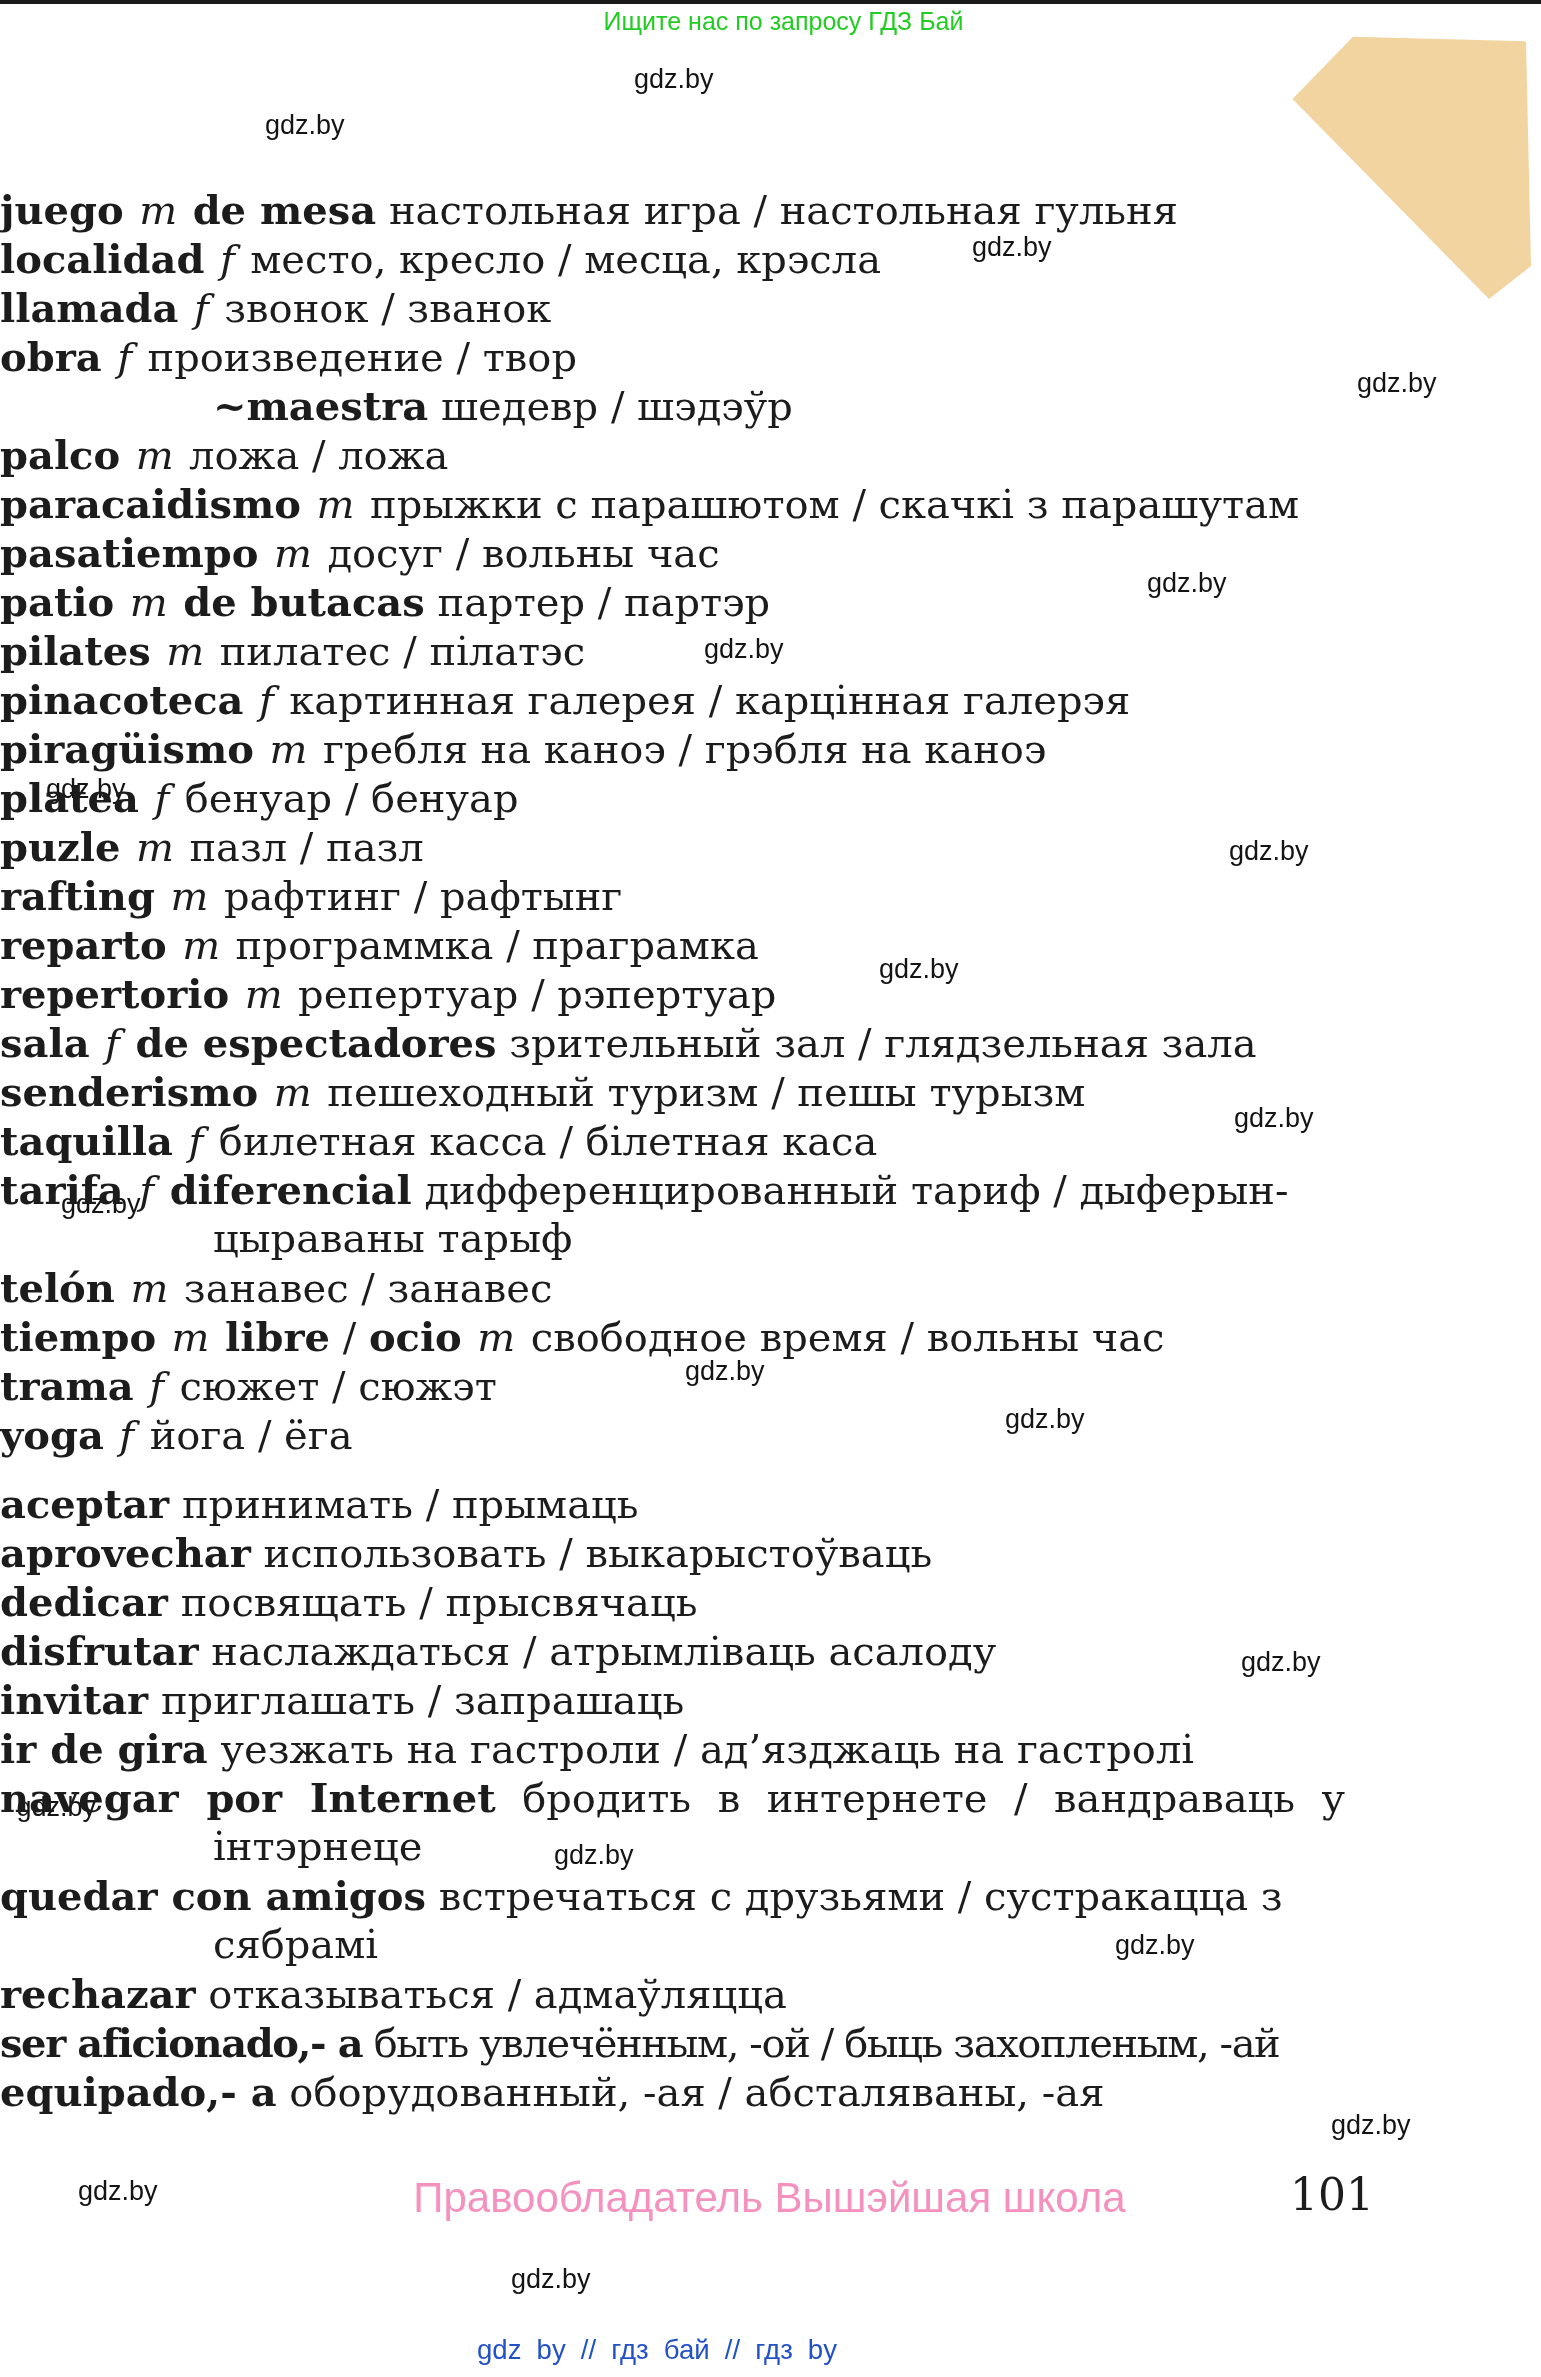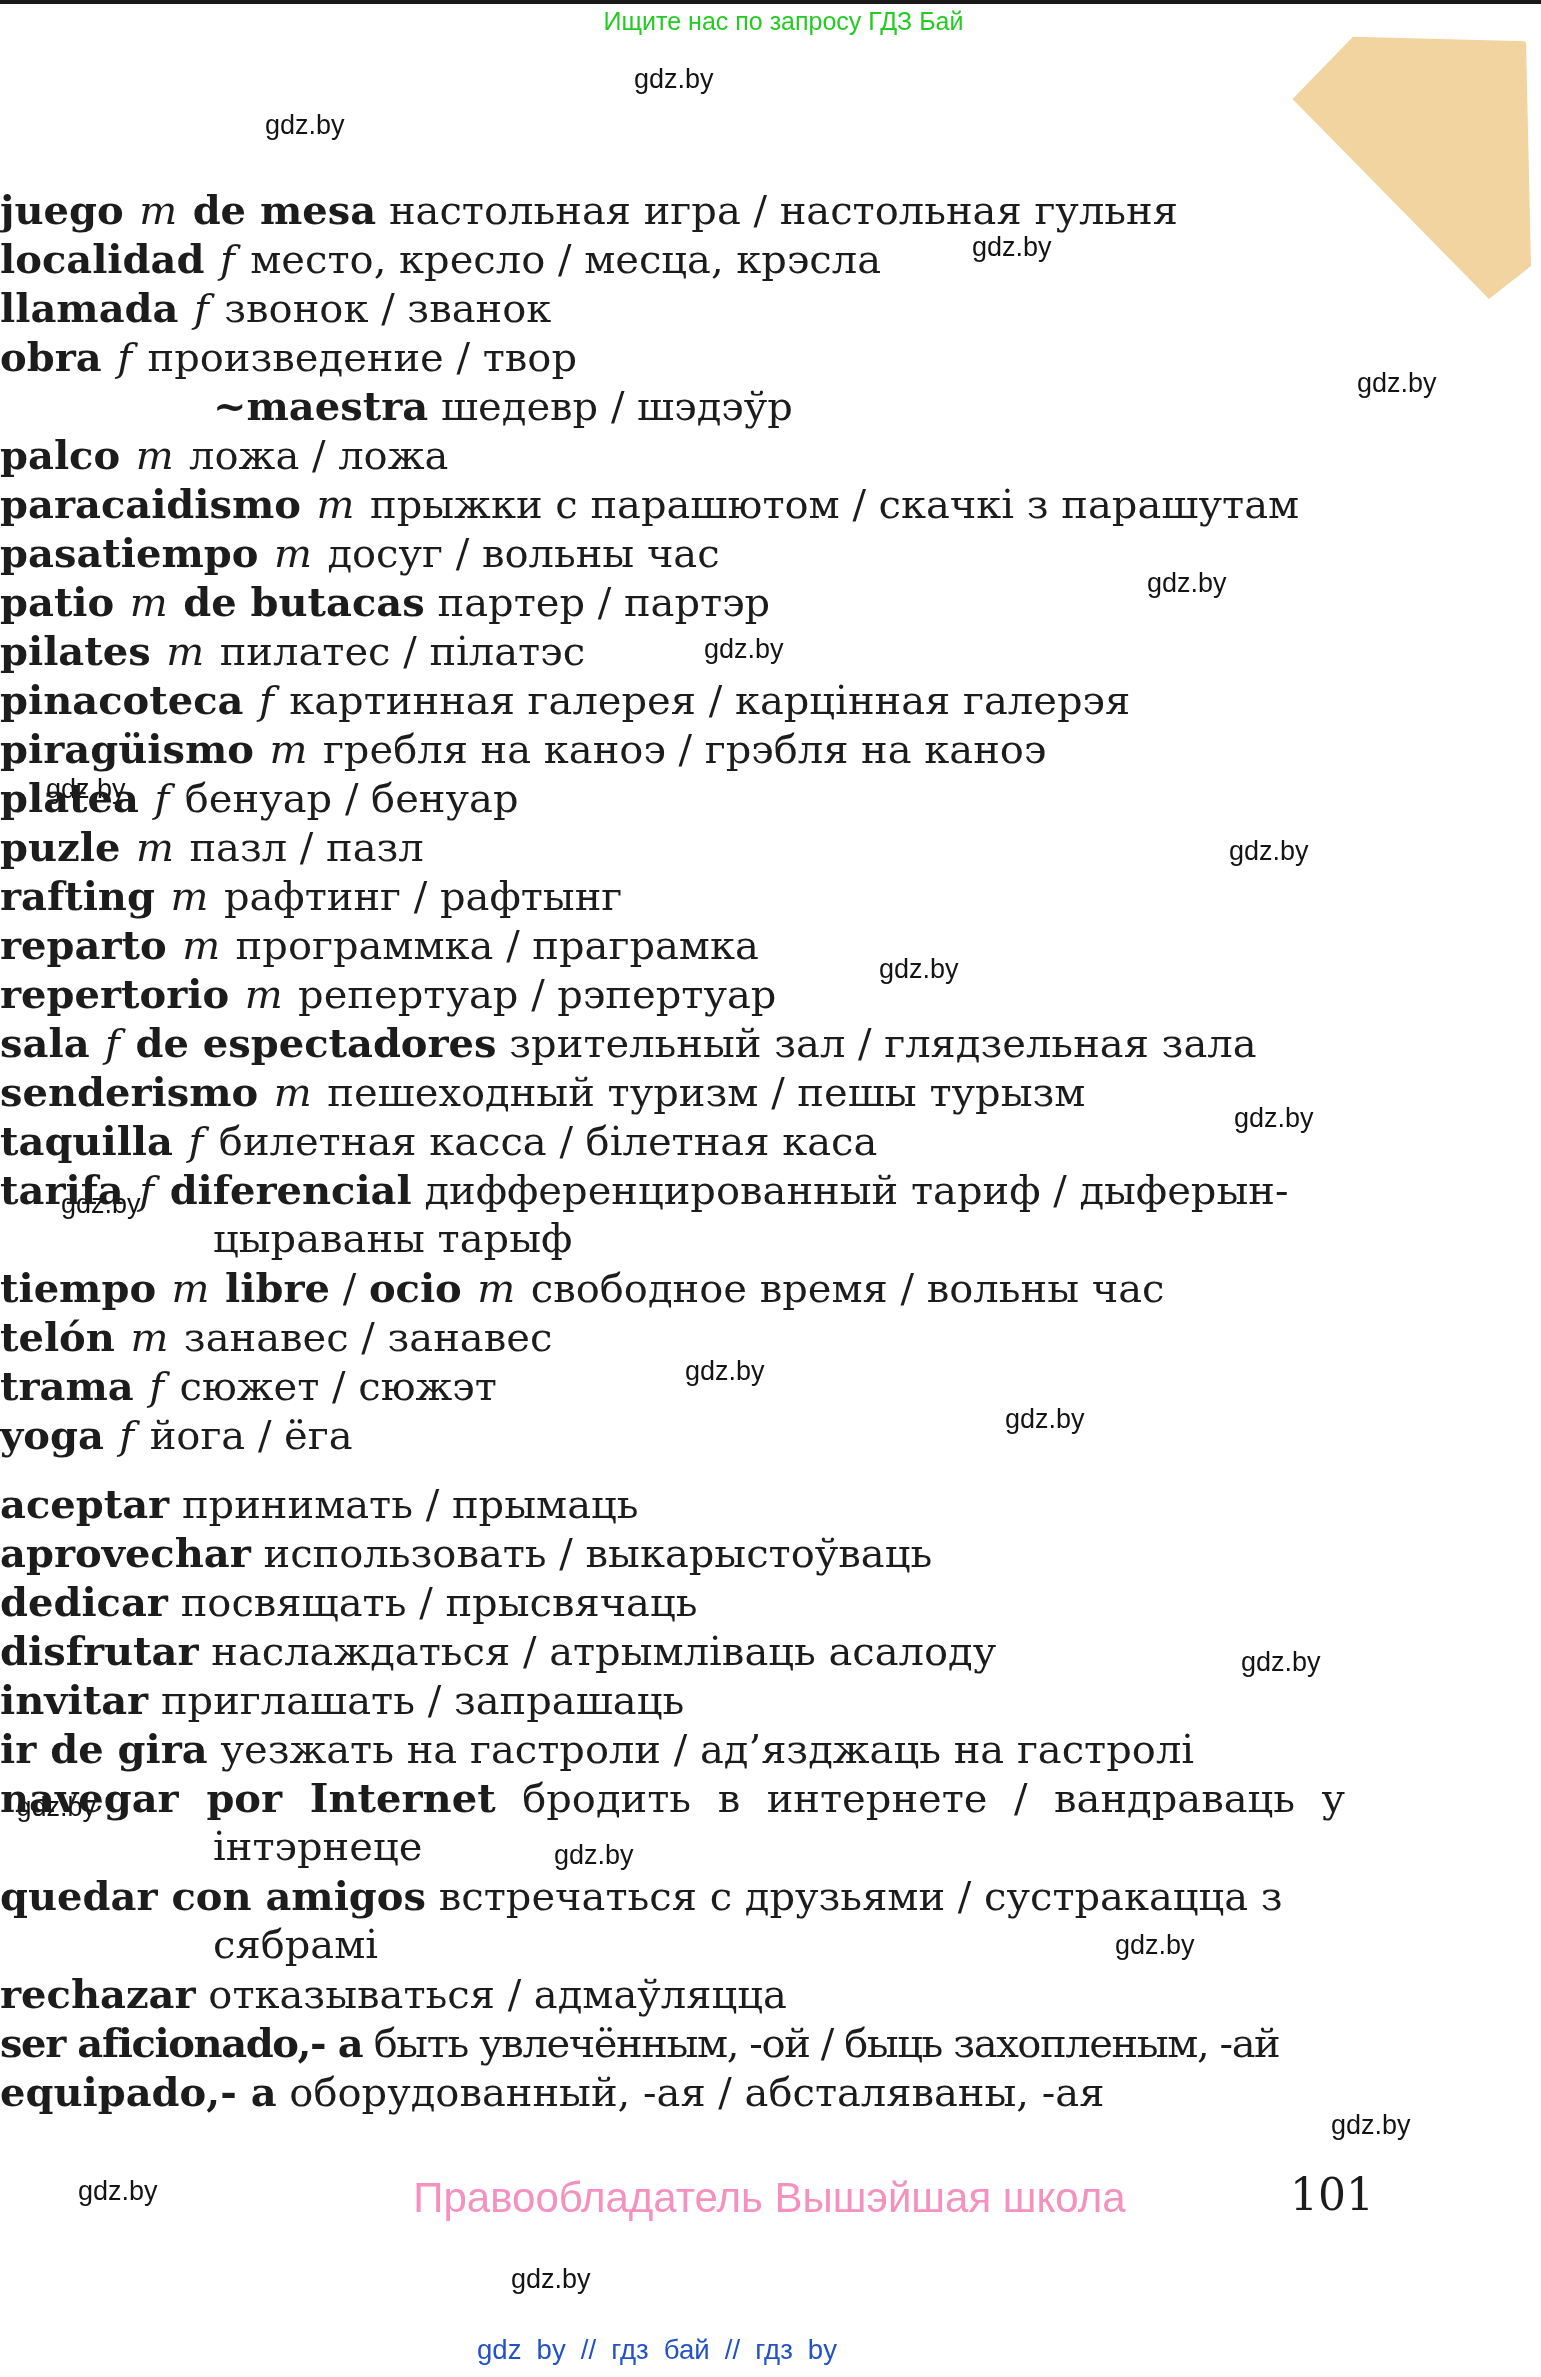--- a/index.html
+++ b/index.html
@@ -90,22 +90,22 @@
     <div class="line"><span class="b">platea</span> <span class="i">f</span> <span class="r">бенуар / бенуар</span></div>
     <div class="line"><span class="b">puzle</span> <span class="i">m</span> <span class="r">пазл / пазл</span></div>
     <div class="line"><span class="b">rafting</span> <span class="i">m</span> <span class="r">рафтинг / рафтынг</span></div>
     <div class="line"><span class="b">reparto</span> <span class="i">m</span> <span class="r">программка / праграмка</span></div>
     <div class="line"><span class="b">repertorio</span> <span class="i">m</span> <span class="r">репертуар / рэпертуар</span></div>
     <div class="line"><span class="b">sala</span> <span class="i">f</span> <span class="b">de espectadores</span> <span class="r">зрительный зал / глядзельная зала</span></div>
     <div class="line"><span class="b">senderismo</span> <span class="i">m</span> <span class="r">пешеходный туризм / пешы турызм</span></div>
     <div class="line"><span class="b">taquilla</span> <span class="i">f</span> <span class="r">билетная касса / білетная каса</span></div>
     <div class="line"><span class="b">tarifa</span> <span class="i">f</span> <span class="b">diferencial</span> <span class="r">дифференцированный тариф / дыферын-</span></div>
     <div class="line indent"><span class="r">цыраваны тарыф</span></div>
+    <div class="line"><span class="b">telón</span> <span class="i">m</span> <span class="r">занавес / занавес</span></div>
     <div class="line"><span class="b">tiempo</span> <span class="i">m</span> <span class="b">libre</span> <span class="r">/</span> <span class="b">ocio</span> <span class="i">m</span> <span class="r">свободное время / вольны час</span></div>
-    <div class="line"><span class="b">telón</span> <span class="i">m</span> <span class="r">занавес / занавес</span></div>
     <div class="line"><span class="b">trama</span> <span class="i">f</span> <span class="r">сюжет / сюжэт</span></div>
     <div class="line"><span class="b">yoga</span> <span class="i">f</span> <span class="r">йога / ёга</span></div>
     <div class="line gap"><span class="b">aceptar</span> <span class="r">принимать / прымаць</span></div>
     <div class="line"><span class="b">aprovechar</span> <span class="r">использовать / выкарыстоўваць</span></div>
     <div class="line"><span class="b">dedicar</span> <span class="r">посвящать / прысвячаць</span></div>
     <div class="line"><span class="b">disfrutar</span> <span class="r">наслаждаться / атрымліваць асалоду</span></div>
     <div class="line"><span class="b">invitar</span> <span class="r">приглашать / запрашаць</span></div>
     <div class="line"><span class="b">ir de gira</span> <span class="r">уезжать на гастроли / ад’язджаць на гастролі</span></div>
     <div class="line justify"><span class="b">navegar por Internet</span> <span class="r">бродить в интернете / вандраваць у</span></div>
     <div class="line indent"><span class="r">інтэрнеце</span></div>

